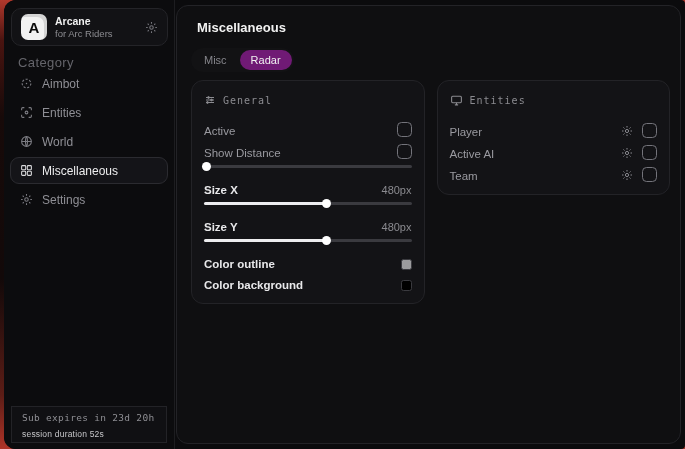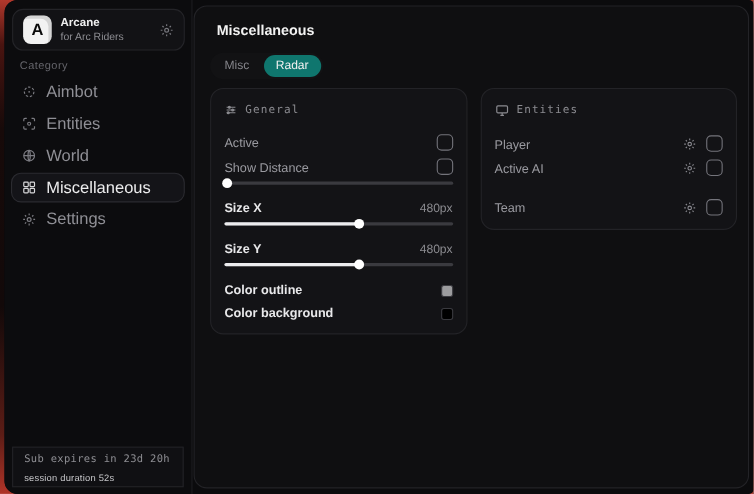--- a/index.html
+++ b/index.html
@@ -36,28 +36,28 @@
     display:flex; align-items:center; justify-content:center; flex:none;
     box-shadow: inset -3px 3px 0 rgba(0,0,0,.12);
   }
   .brand-text { flex:1; line-height:1.25; }
   .brand-name { font-size:10.5px; font-weight:bold; color:#f0f0f0; }
   .brand-sub  { font-size:9.5px; color:#8d8d92; }
   .brand-gear { color:#76767c; display:flex; }
 
   .category-label {
     position:absolute; left:14px; top:55px;
-    font-size:10px; color:#65656b; letter-spacing:.4px;
+    font-size:13px; color:#65656b; letter-spacing:.4px;
   }
 
   .nav { position:absolute; left:6px; right:6px; top:70px; display:flex; flex-direction:column; gap:2px; }
   .nav-item {
     height:27px; display:flex; align-items:center; gap:9px;
     padding:0 9px; border-radius:9px; border:1px solid transparent;
-    color:#8f8f95; font-size:15px; cursor:default;
+    color:#8f8f95; font-size:12px; cursor:default;
   }
   .nav-item .nicon { display:flex; color:#7c7c82; }
   .nav-item.active {
     background:#141418; border-color:#2b2b30; color:#ededee;
   }
   .nav-item.active .nicon { color:#d8d8da; }
 
   .footer-box {
     position:absolute; left:7px; right:7px; bottom:6px; height:37px;
     background:#101013; border:1px solid #232327; border-radius:0;
@@ -76,21 +76,21 @@
     font-size:13px; font-weight:bold; color:#f2f2f2;
   }
   .tabs {
     position:absolute; left:14px; top:42px;
     display:flex; align-items:center; gap:2px;
     background:#121214; border-radius:999px; padding:2px;
   }
   .tab {
     font-size:11px; color:#85858b; padding:4px 11px; border-radius:999px; cursor:default;
   }
-  .tab.active { background:#0f766e; color:#f0f0f0; }
+  .tab.active { background:#701a75; color:#f0f0f0; }
 
   .cards { position:absolute; left:14px; top:74px; right:10px; display:flex; gap:12px; align-items:flex-start; }
   .card {
     background:#131316; border:1px solid #232327; border-radius:12px;
     padding:10px 12px 12px; width:234px;
   }
   .card-header { display:flex; align-items:center; gap:7px; margin:3px 0 10px; color:#8b8b90; }
   .card-title { font-size:10px; letter-spacing:1px; color:#8b8b90; }
 
   .row { display:flex; align-items:flex-end; justify-content:space-between; height:21px; }
@@ -300,21 +300,21 @@
             <span class="gear-sm">
               <svg width="12" height="12" viewBox="0 0 24 24" fill="none" stroke="currentColor" stroke-width="2">
                 <circle cx="12" cy="12" r="3.2"></circle>
                 <path d="M12 2v3M12 19v3M2 12h3M19 12h3M4.9 4.9l2.1 2.1M17 17l2.1 2.1M19.1 4.9L17 7M7 17l-2.1 2.1"></path>
               </svg>
             </span>
             <span class="checkbox"></span>
           </span>
         </div>
 
-        <div class="row" style="margin-top:15px">
+        <div class="row" style="margin-top:1px">
           <span class="row-label">Team</span>
           <span class="row-right">
             <span class="gear-sm">
               <svg width="12" height="12" viewBox="0 0 24 24" fill="none" stroke="currentColor" stroke-width="2">
                 <circle cx="12" cy="12" r="3.2"></circle>
                 <path d="M12 2v3M12 19v3M2 12h3M19 12h3M4.9 4.9l2.1 2.1M17 17l2.1 2.1M19.1 4.9L17 7M7 17l-2.1 2.1"></path>
               </svg>
             </span>
             <span class="checkbox"></span>
           </span>

